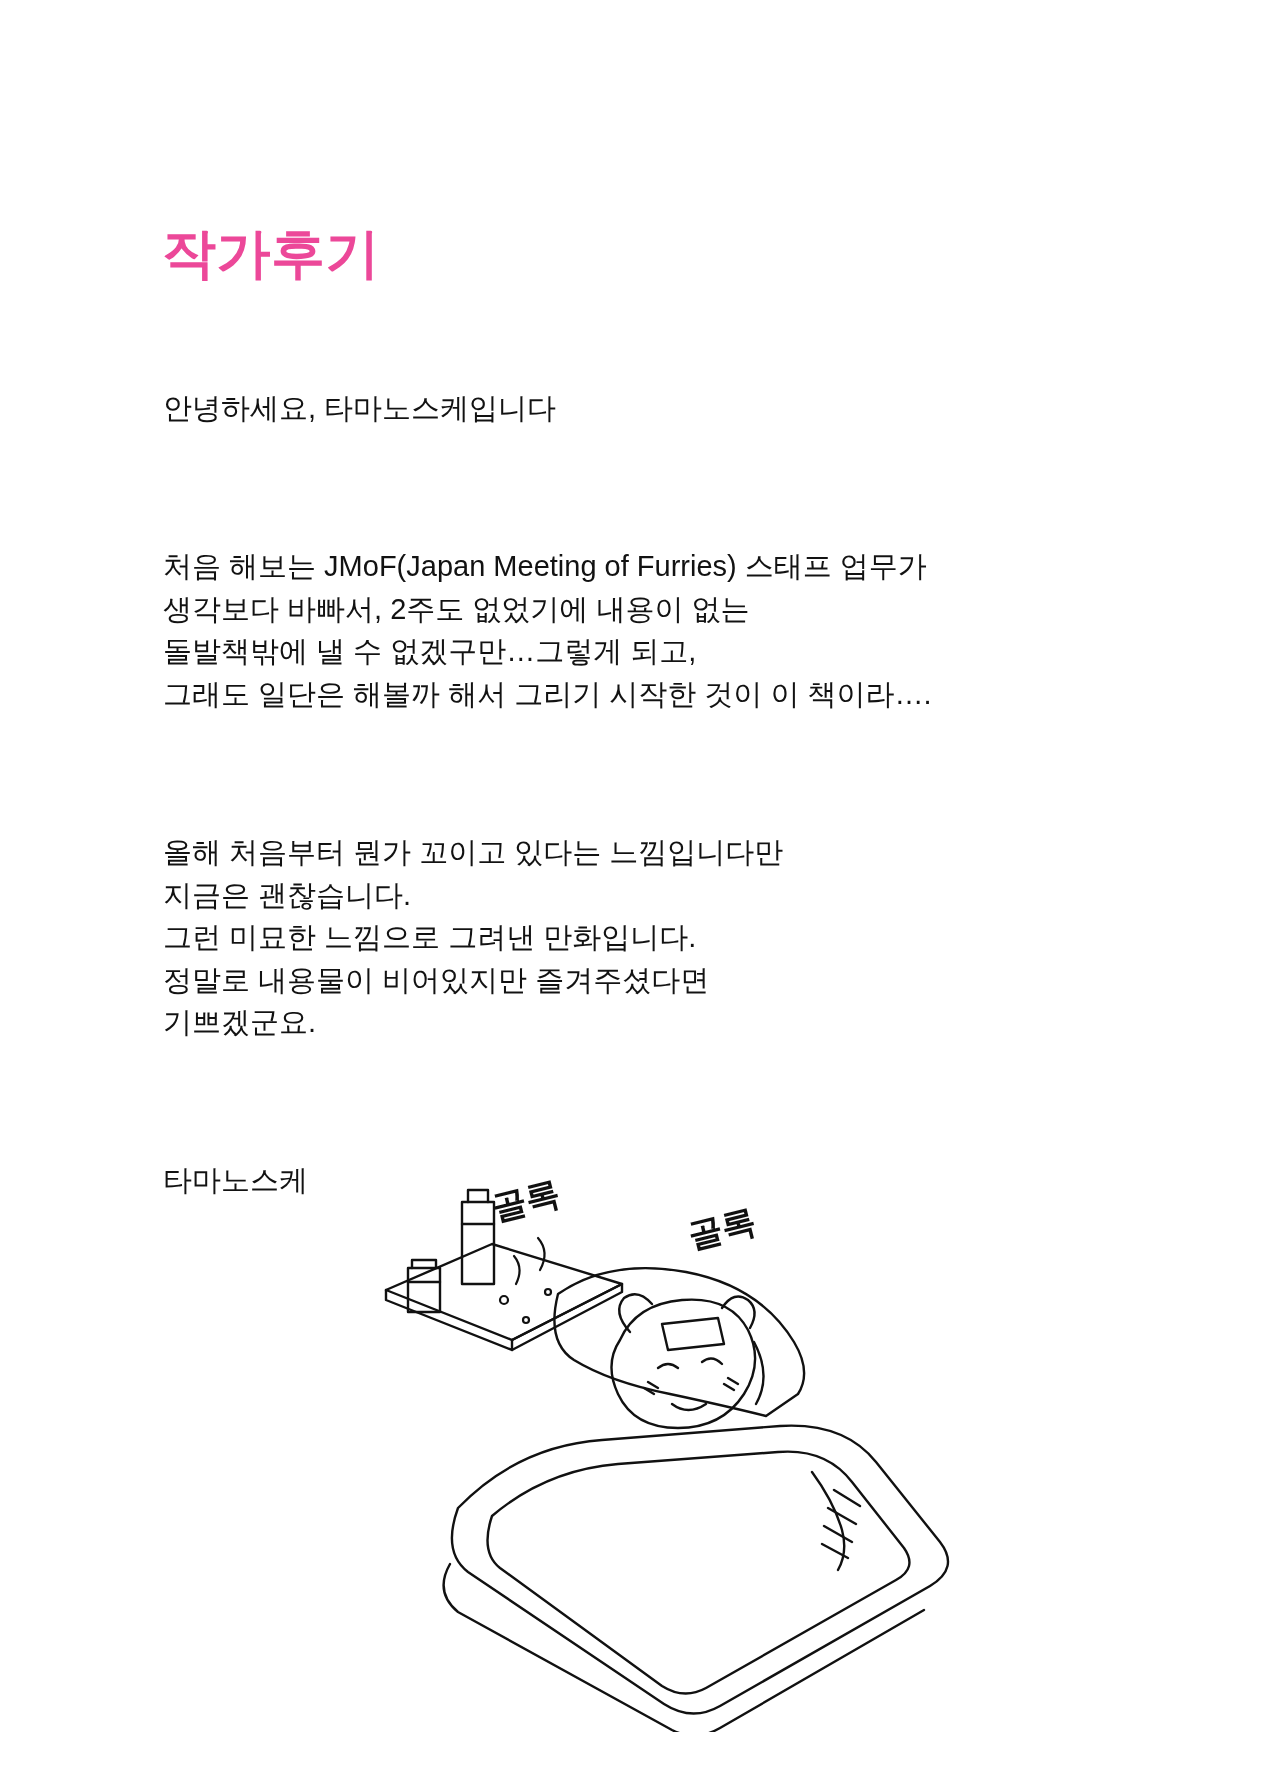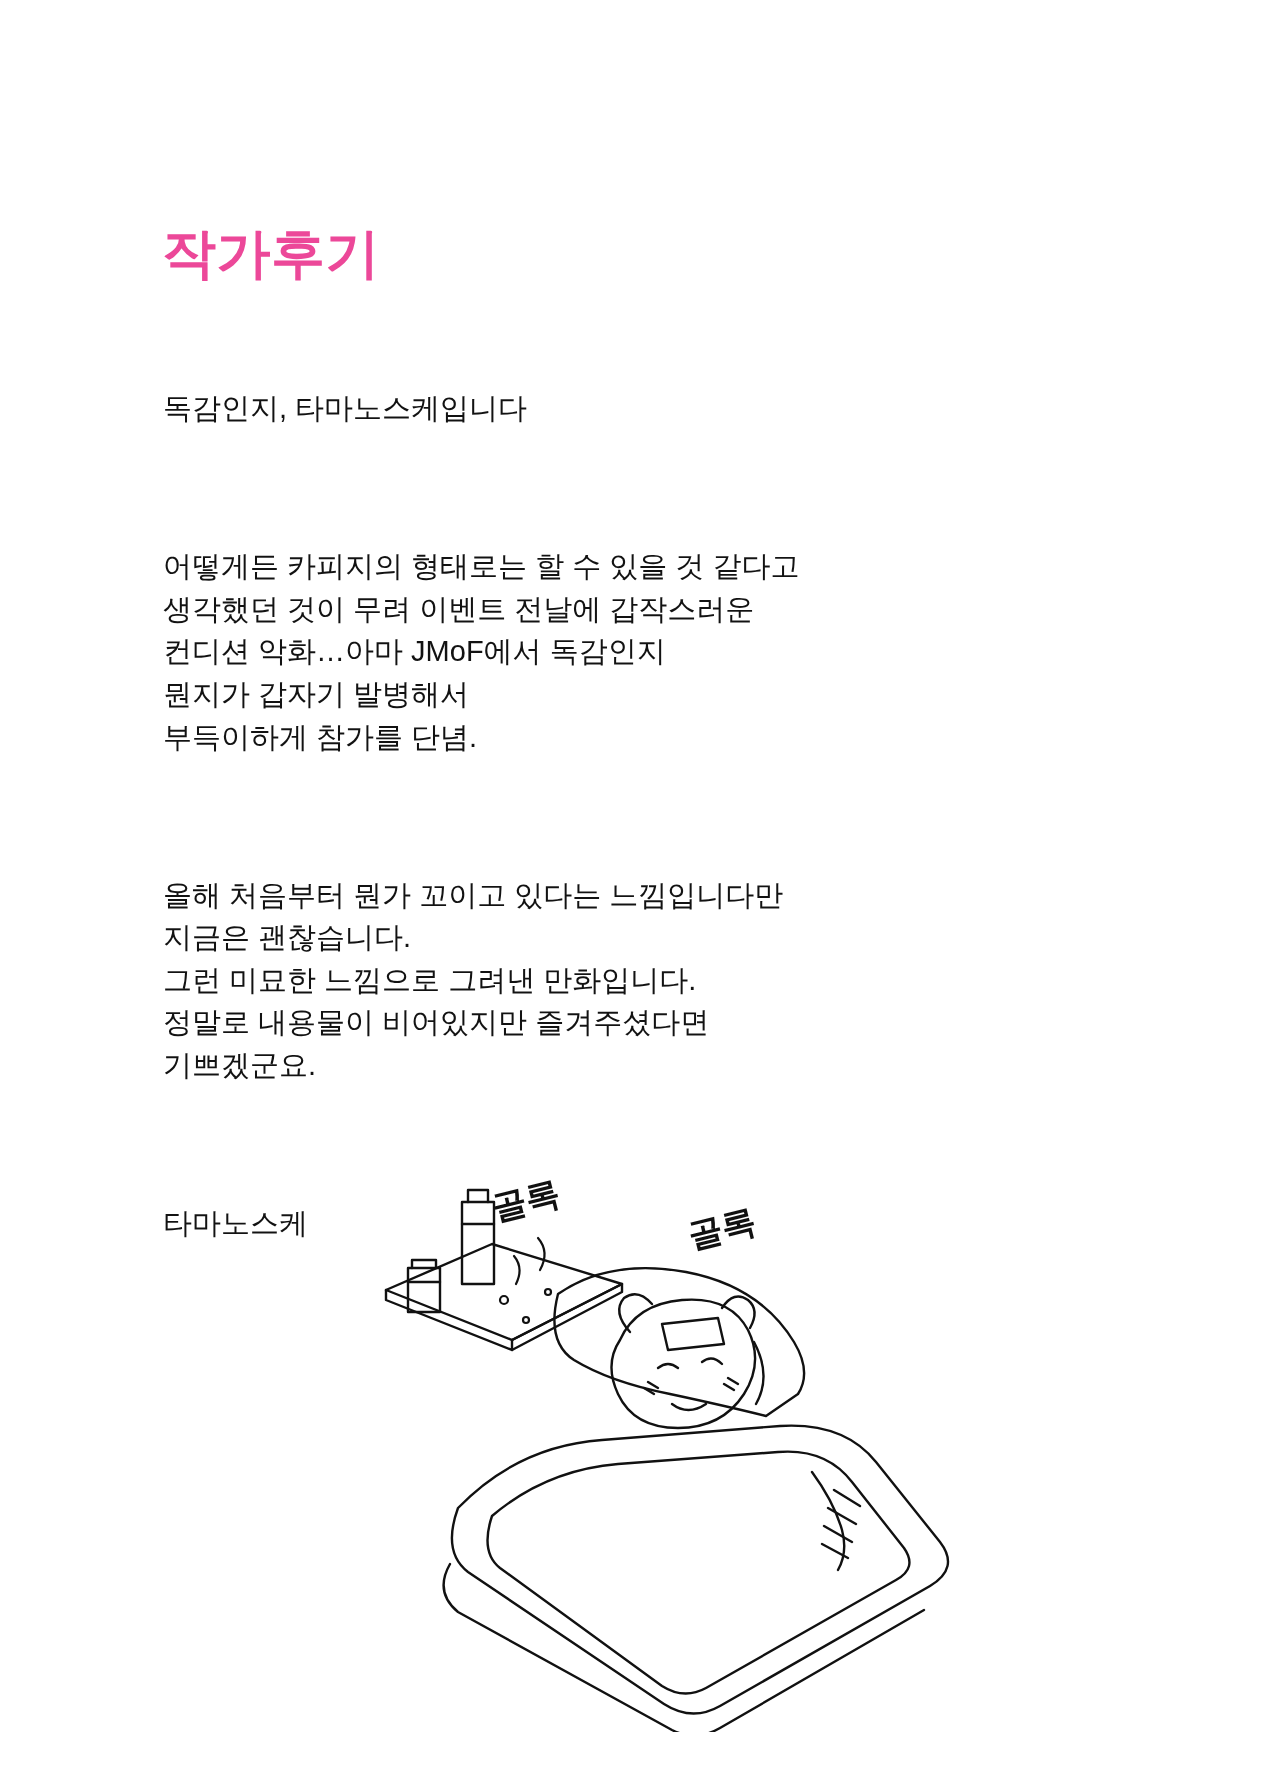--- a/index.html
+++ b/index.html
@@ -81,26 +81,25 @@
   }
 </style>
 </head>
 <body>
 
 <div class="page">
 
   <h1 class="afterword-title">작가후기</h1>
 
   <div class="body-text">
-    <p class="para">독감인지, 타마노스케입니다</p>
-    <p class="para">어떻게든 카피지의 형태로는 할 수 있을 것 같다고
-생각했던 것이 무려 이벤트 전날에 갑작스러운
-컨디션 악화…아마 JMoF에서 독감인지
-뭔지가 갑자기 발병해서
-부득이하게 참가를 단념.</p>
+    <p class="para">안녕하세요, 타마노스케입니다</p>
+    <p class="para">처음 해보는 JMoF(Japan Meeting of Furries) 스태프 업무가
+생각보다 바빠서, 2주도 없었기에 내용이 없는
+돌발책밖에 낼 수 없겠구만…그렇게 되고,
+그래도 일단은 해볼까 해서 그리기 시작한 것이 이 책이라….</p>
     <p class="para">올해 처음부터 뭔가 꼬이고 있다는 느낌입니다만
 지금은 괜찮습니다.
 그런 미묘한 느낌으로 그려낸 만화입니다.
 정말로 내용물이 비어있지만 즐겨주셨다면
 기쁘겠군요.</p>
     <p class="para">타마노스케</p>
   </div>
 
   <div class="illustration">
     <svg viewBox="0 0 720 560" xmlns="http://www.w3.org/2000/svg" fill="none" stroke="#111111" stroke-width="2.4" stroke-linecap="round" stroke-linejoin="round">

